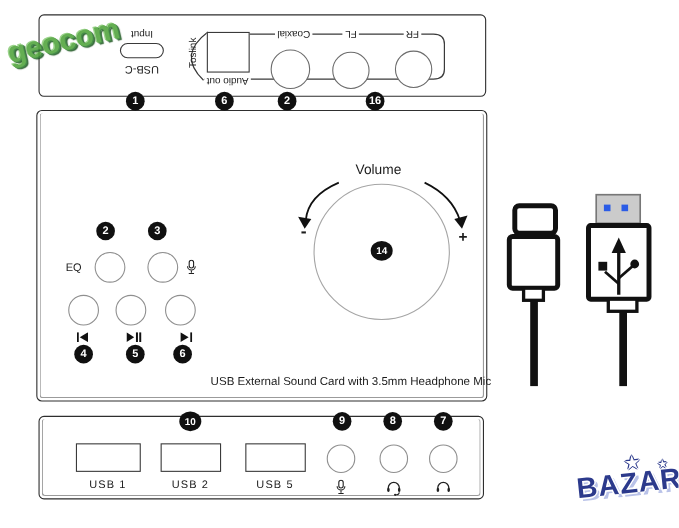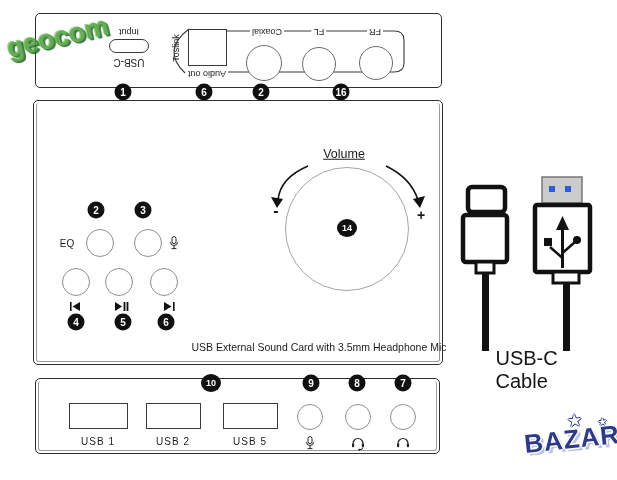--- a/index.html
+++ b/index.html
@@ -84,21 +84,21 @@
     <svg class="icon" style="left:81px;top:201px;" width="14" height="9" viewBox="0 0 14 9">
       <polygon points="0,0 0,9 7,4.5" fill="#111"></polygon>
         <rect x="8.6" y="0" width="1.8" height="9" fill="#111"></rect>
         <rect x="11.6" y="0" width="1.8" height="9" fill="#111"></rect>
     </svg>
     <svg class="icon" style="left:130px;top:201px;" width="12" height="9" viewBox="0 0 12 9">
       <polygon points="0,0 0,9 7.5,4.5" fill="#111"></polygon>
         <rect x="9" y="0" width="1.6" height="9" fill="#111"></rect>
     </svg>
 
-    <span class="ctext" style="left:310px;top:53px;font-size:12.5px;text-decoration:underline;">Volume</span>
+    <span class="ctext" style="left:310px;top:53px;font-size:12.5px;">Volume</span>
     <div class="circle" style="left:251px;top:66px;width:124px;height:124px;border-color:#a5a5a5;border-width:1px;"></div>
     <span class="ctext" style="left:242px;top:110px;font-size:16px;font-weight:bold;">-</span>
     <span class="ctext" style="left:387px;top:114px;font-size:14px;font-weight:bold;">+</span>
 
     <span class="ctext" style="left:285px;top:246px;font-size:10.5px;font-weight:400;color:#1b1b1b;">USB External Sound Card with 3.5mm Headphone Mic</span>
   </div>
 
   <div class="panel" style="left:35px;top:378px;width:403px;height:74px;text-align:center;">
     <div class="inner-frame"></div>
     <div class="dark-rect" style="left:33px;top:24px;width:59px;height:26px;"></div>
@@ -133,21 +133,21 @@
   <div class="callout" style="left:123px;top:92px;">1</div>
   <div class="callout" style="left:204px;top:92px;">6</div>
   <div class="callout" style="left:261px;top:92px;">2</div>
   <div class="callout" style="left:341px;top:92px;">16</div>
   <div class="callout" style="left:96px;top:210px;">2</div>
   <div class="callout" style="left:143px;top:210px;">3</div>
   <div class="callout" style="left:76px;top:322px;">4</div>
   <div class="callout" style="left:123px;top:322px;">5</div>
   <div class="callout" style="left:166px;top:322px;">6</div>
   <div class="callout wide" style="left:347px;top:228px;text-align:center;">14</div>
-  <div class="callout wide" style="left:173px;top:383px;margin-left:38px;">10</div>
+  <div class="callout wide" style="left:173px;top:383px;">10</div>
   <div class="callout" style="left:311px;top:383px;">9</div>
   <div class="callout" style="left:357px;top:383px;">8</div>
   <div class="callout" style="left:403px;top:383px;">7</div>
 
   <svg style="position:absolute;left:455px;top:150px;" width="150" height="212" viewBox="0 0 150 212">
     <g>
       <rect x="13" y="37" width="37" height="25" rx="4" fill="#fff" stroke="#111" stroke-width="4.5"></rect>
       <rect x="8" y="65" width="44" height="47" rx="3" fill="#fff" stroke="#111" stroke-width="4.5"></rect>
       <rect x="21" y="112" width="18" height="11" fill="#fff" stroke="#111" stroke-width="3"></rect>
       <rect x="27" y="123" width="7" height="78" fill="#111"></rect>
@@ -162,21 +162,20 @@
         <polygon points="107.5,66 101,80 114,80" fill="#111"></polygon>
         <line x1="107.5" y1="108" x2="95" y2="97" stroke="#111" stroke-width="2.5"></line>
         <rect x="89" y="88" width="8" height="8" fill="#111"></rect>
         <line x1="107.5" y1="103" x2="120" y2="92" stroke="#111" stroke-width="2.5"></line>
         <circle cx="122" cy="90" r="4" fill="#111"></circle>
       </g>
       <rect x="98" y="122" width="26" height="11" fill="#fff" stroke="#111" stroke-width="3"></rect>
       <rect x="108" y="133" width="7" height="68" fill="#111"></rect>
     </g>
   </svg>
-  <div class="cable-label" style="left:536px;top:370px;">USB-C Cable</div>
 
   <div class="wm-geocom">geocom</div>
   <div class="wm-bazar">
     <span class="word">BAZAR</span>
     <span class="star" style="left:46px;top:-12px;font-size:15px;">★</span>
     <span class="star" style="left:76px;top:-4px;font-size:9px;">★</span>
   </div>
 
 </div>
 

